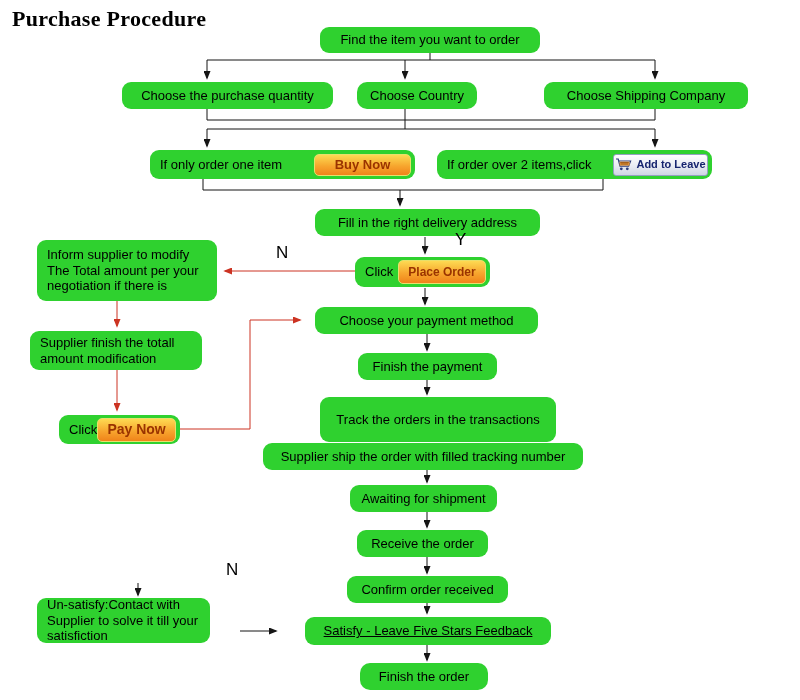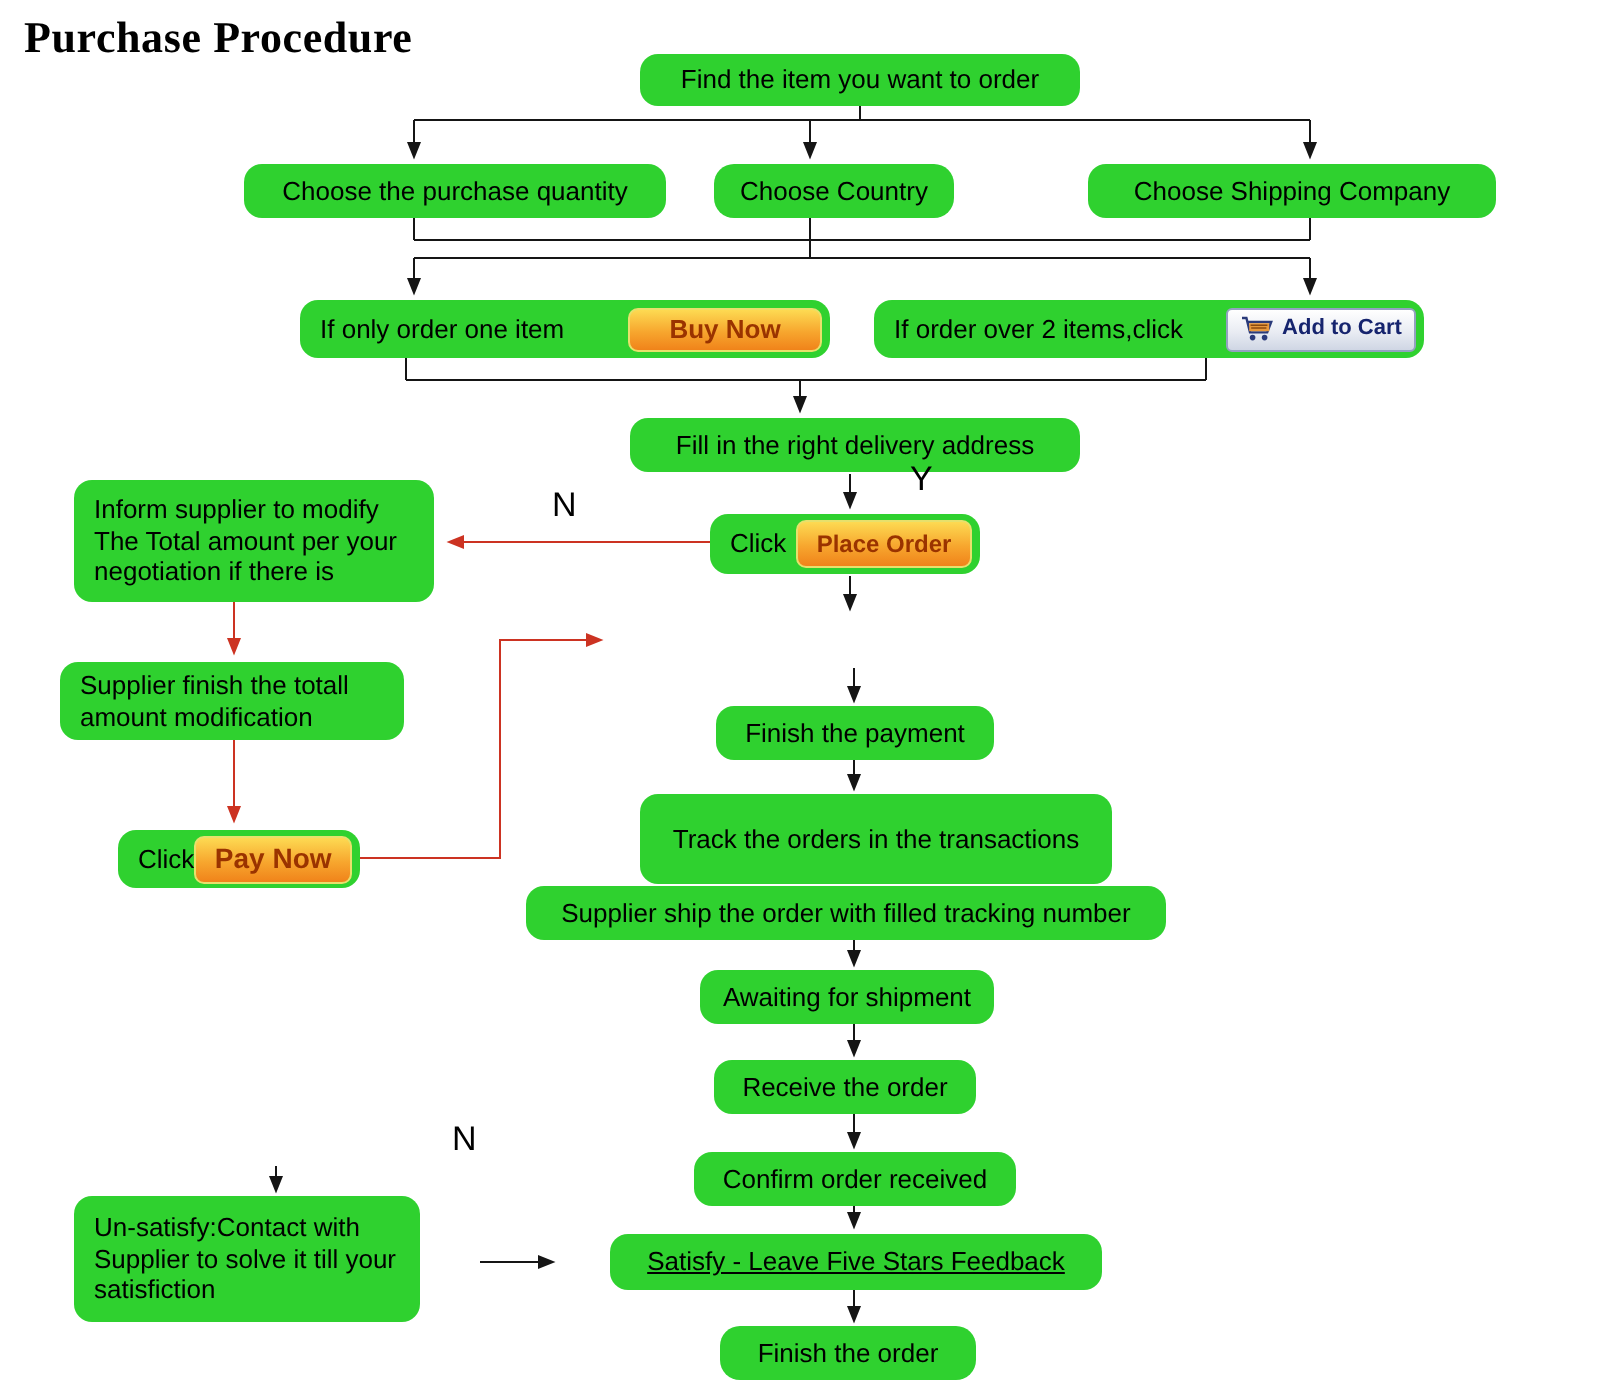--- a/index.html
+++ b/index.html
@@ -122,21 +122,21 @@
   <div class="gbox split" style="left:437px;top:150px;width:275px;height:29px;">
     <span class="lbl">If order over 2 items,click</span>
     <span class="btn-cart" style="width:95px;height:22px;">
       <svg width="17" height="13" viewBox="0 0 17 13">
         <path d="M1,1 L3.2,1 L5,8.2 L13.6,8.2 L15.6,3 L4,3" fill="none" stroke="#2a3a7a" stroke-width="1.2"></path>
         <rect x="4.6" y="3.6" width="10" height="4" fill="#e8993c"></rect>
         <path d="M5.3,4.6 h8.4 M5.6,6 h7.6" stroke="#8a4a10" stroke-width="0.8" fill="none"></path>
         <circle cx="6.3" cy="10.8" r="1.4" fill="#2a3a7a"></circle>
         <circle cx="12.3" cy="10.8" r="1.4" fill="#2a3a7a"></circle>
       </svg>
-      <span>Add to Cart</span>
+      <span>Add to Leave</span>
     </span>
   </div>
 
   <div class="gbox" style="left:315px;top:209px;width:225px;height:27px;">
     <span class="lbl">Fill in the right delivery address</span>
   </div>
 
   <div class="gbox split" style="left:355px;top:257px;width:135px;height:30px;">
     <span class="lbl">Click</span>
     <span class="btn" style="width:88px;height:24px;font-size:12px;">Place Order</span>
@@ -148,20 +148,23 @@
 
   <div class="gbox wrap" style="left:30px;top:331px;width:172px;height:39px;">
     <span class="lbl">Supplier finish the totall amount modification</span>
   </div>
 
   <div class="gbox split" style="left:59px;top:415px;width:121px;height:29px;">
     <span class="lbl">Click</span>
     <span class="btn" style="width:81px;height:24px;font-size:14px;">Pay Now</span>
   </div>
 
+  <div class="gbox" style="left:315px;top:307px;width:223px;height:27px;">
+    <span class="lbl">Choose your payment method</span>
+  </div>
   <div class="gbox" style="left:358px;top:353px;width:139px;height:27px;">
     <span class="lbl">Finish the payment</span>
   </div>
   <div class="gbox" style="left:320px;top:397px;width:236px;height:45px;">
     <span class="lbl">Track the orders in the transactions</span>
   </div>
   <div class="gbox" style="left:263px;top:443px;width:320px;height:27px;">
     <span class="lbl">Supplier ship the order with filled tracking number</span>
   </div>
   <div class="gbox" style="left:350px;top:485px;width:147px;height:27px;">
@@ -173,21 +176,21 @@
   <div class="gbox" style="left:347px;top:576px;width:161px;height:27px;">
     <span class="lbl">Confirm order received</span>
   </div>
   <div class="gbox" style="left:305px;top:617px;width:246px;height:28px;text-decoration:underline;">
     <span class="lbl">Satisfy - Leave Five Stars Feedback</span>
   </div>
   <div class="gbox" style="left:360px;top:663px;width:128px;height:27px;border-radius:10px;">
     <span class="lbl">Finish the order</span>
   </div>
 
-  <div class="gbox wrap" style="left:37px;top:598px;width:173px;height:63px;">
+  <div class="gbox wrap" style="left:37px;top:598px;width:173px;height:45px;">
     <span class="lbl">Un-satisfy:Contact with Supplier to solve it till your satisfiction</span>
   </div>
 
   <div class="flabel" style="left:455px;top:230px;">Y</div>
   <div class="flabel" style="left:276px;top:243px;">N</div>
   <div class="flabel" style="left:226px;top:560px;">N</div>
 
 </div>
 
 </body></html>

